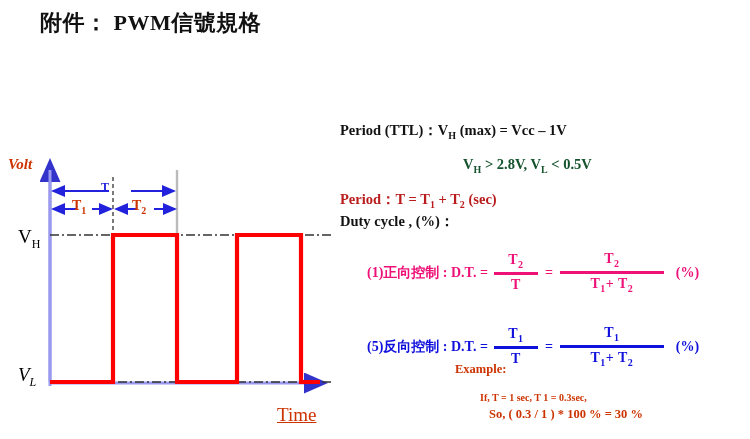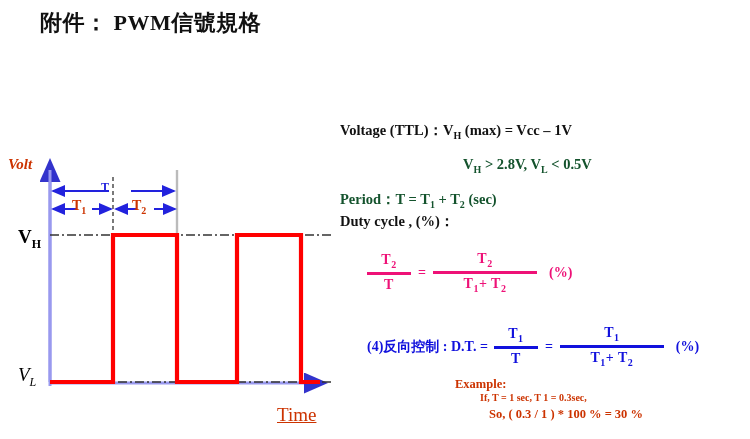--- a/index.html
+++ b/index.html
@@ -16,34 +16,34 @@
     letter-spacing:.5px;white-space:nowrap;
   }
 
   
   #wave{left:0;top:150px;width:340px;height:289px;}
   #wave svg{display:block;}
 
   .lbl{position:absolute;white-space:nowrap;}
   #lbl-volt{left:8px;top:156px;font-size:15px;font-weight:bold;color:#CC3300;font-style:italic;}
   #lbl-time{left:277px;top:404px;font-size:19px;color:#CC3300;text-decoration:underline;}
-  #lbl-vh{left:18px;top:226px;font-size:19px;color:#000000;font-weight:bold;}
+  #lbl-vh{left:18px;top:226px;font-size:19px;color:#000000;}
   #lbl-vl{left:18px;top:364px;font-size:19px;color:#000000;font-style:italic;}
   #lbl-vh sub,#lbl-vl sub{font-size:12px;}
 
   #lbl-T{left:101px;top:180px;font-size:12px;font-weight:bold;color:#2222DD;}
   #lbl-T1{left:72px;top:198px;font-size:14px;font-weight:bold;color:#CC3300;}
   #lbl-T2{left:132px;top:198px;font-size:14px;font-weight:bold;color:#CC3300;}
   #lbl-T1 sub,#lbl-T2 sub{font-size:10px;}
 
   
   .rtxt{position:absolute;white-space:nowrap;font-weight:bold;}
   #spec-voltage{left:340px;top:121px;font-size:14.5px;color:#111111;}
   #spec-levels{left:463px;top:156px;font-size:14.5px;color:#14532d;}
-  #spec-period{left:340px;top:190px;font-size:14.5px;color:#14532d;text-align:right;}
+  #spec-period{left:340px;top:190px;font-size:14.5px;color:#b91c1c;text-align:right;}
   #spec-duty{left:340px;top:212px;font-size:14.5px;color:#111111;}
   .rtxt sub{font-size:10px;}
 
   
   .frow{position:absolute;display:flex;align-items:center;white-space:nowrap;font-weight:bold;}
   #row-fwd{left:367px;top:252px;font-size:14px;color:#EE1177;}
   #row-rev{left:367px;top:326px;font-size:14px;color:#1111DD;}
 
   .frow .lead{margin-right:6px;}
   .frac{display:inline-flex;flex-direction:column;align-items:center;justify-content:center;line-height:1;}
@@ -56,21 +56,21 @@
   .frac.f2{min-width:104px;}
   .eq{margin:0 7px;}
   .pct{margin-left:12px;}
   .frow sub{font-size:10px;}
 
   
   .tv{letter-spacing:.5px;}
 
   
   .ex{position:absolute;white-space:nowrap;font-weight:bold;color:#CC3300;}
-  #ex-title{left:455px;top:377px;font-size:12.5px;}
+  #ex-title{left:455px;top:362px;font-size:12.5px;}
   #ex-l1{left:480px;top:392px;font-size:10px;}
   #ex-l2{left:489px;top:407px;font-size:12.5px;}
 </style>
 </head>
 <body>
 
 <div class="abs" id="title">附件： PWM信號規格</div>
 
 <div class="abs" id="wave">
   <svg width="340" height="289" viewBox="0 0 340 289">
@@ -128,36 +128,37 @@
   <span>T</span>
 </div>
 <div class="abs lbl" id="lbl-T1">
   <span>T</span><sub>1</sub>
 </div>
 <div class="abs lbl" id="lbl-T2">
   <span>T</span><sub>2</sub>
 </div>
 
 <div class="rtxt" id="spec-voltage">
-  <span>Voltage (TTL)：V</span><sub>H</sub><span> (max) = Vcc – 1V</span>
+  <span>Period (TTL)：V</span><sub>H</sub><span> (max) = Vcc – 1V</span>
 </div>
 
 <div class="rtxt" id="spec-levels">
   <span>V</span><sub>H</sub><span> &gt; 2.8V,  </span><span>V</span><sub>L</sub><span> &lt; 0.5V</span>
 </div>
 
 <div class="rtxt" id="spec-period">
   <span>Period：</span><span>T =  T</span><sub>1</sub><span> + T</span><sub>2</sub><span>    (sec)</span>
 </div>
 
 <div class="rtxt" id="spec-duty">
   <span>Duty cycle , (%)：</span>
 </div>
 
 <div class="frow" id="row-fwd">
+  <span class="lead">(1)正向控制 : D.T. =</span>
 
   <span class="frac f1">
     <span class="num tv">
       <span>T</span><sub>2</sub>
     </span>
     <span class="bar"></span>
     <span class="den tv">T</span>
   </span>
 
   <span class="eq">=</span>
@@ -169,21 +170,21 @@
     <span class="bar"></span>
     <span class="den tv">
       <span>T</span><sub>1</sub><span>+ T</span><sub>2</sub>
     </span>
   </span>
 
   <span class="pct">(%)</span>
 </div>
 
 <div class="frow" id="row-rev">
-  <span class="lead">(4)反向控制 : D.T. =</span>
+  <span class="lead">(5)反向控制 : D.T. =</span>
 
   <span class="frac f1">
     <span class="num tv">
       <span>T</span><sub>1</sub>
     </span>
     <span class="bar"></span>
     <span class="den tv">T</span>
   </span>
 
   <span class="eq">=</span>

